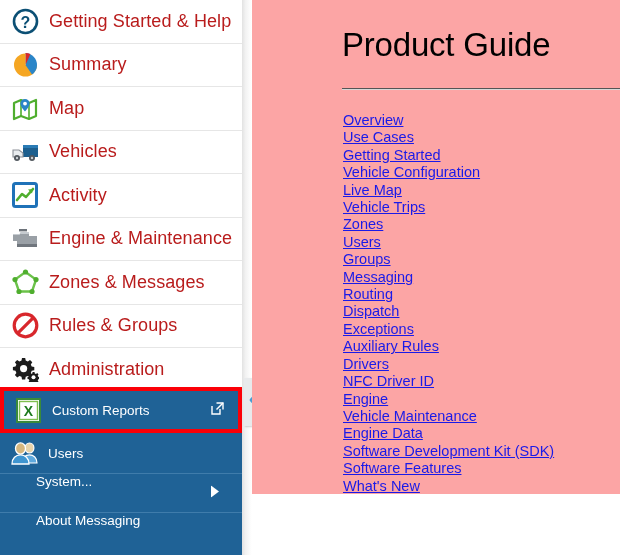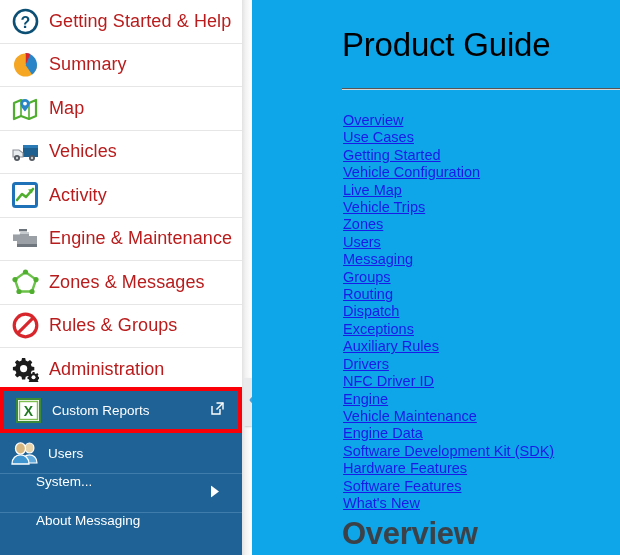--- a/index.html
+++ b/index.html
@@ -91,22 +91,22 @@
     background: #e8eaec;
     border-radius: 0 6px 6px 0;
     box-shadow: 1px 1px 2px rgba(0,0,0,.18);
     display: flex; align-items: center; justify-content: center;
     cursor: pointer;
   }
 
   
   #content {
     position: absolute; left: 252px; top: 0;
-    width: 368px; height: 555px;
-    background: #0ea5e9;
+    width: 368px; height: 494px;
+    background: #fca5a5;
     overflow: hidden;
   }
   #page-title {
     position: absolute; left: 90px; top: 26px;
     font-size: 33px;
     font-weight: 400;
     color: #000000;
     letter-spacing: -.2px;
   }
   #title-rule {
@@ -321,33 +321,32 @@
 
     <div id="link-list">
       <a>Overview</a>
       <a>Use Cases</a>
       <a>Getting Started</a>
       <a>Vehicle Configuration</a>
       <a>Live Map</a>
       <a>Vehicle Trips</a>
       <a>Zones</a>
       <a>Users</a>
+      <a>Groups</a>
       <a>Messaging</a>
-      <a>Groups</a>
       <a>Routing</a>
       <a>Dispatch</a>
       <a>Exceptions</a>
       <a>Auxiliary Rules</a>
       <a>Drivers</a>
       <a>NFC Driver ID</a>
       <a>Engine</a>
       <a>Vehicle Maintenance</a>
       <a>Engine Data</a>
       <a>Software Development Kit (SDK)</a>
-      <a>Hardware Features</a>
       <a>Software Features</a>
       <a>What's New</a>
     </div>
 
     <div id="section-overview">Overview</div>
   </div>
 
 </div>
 
 </body></html>

